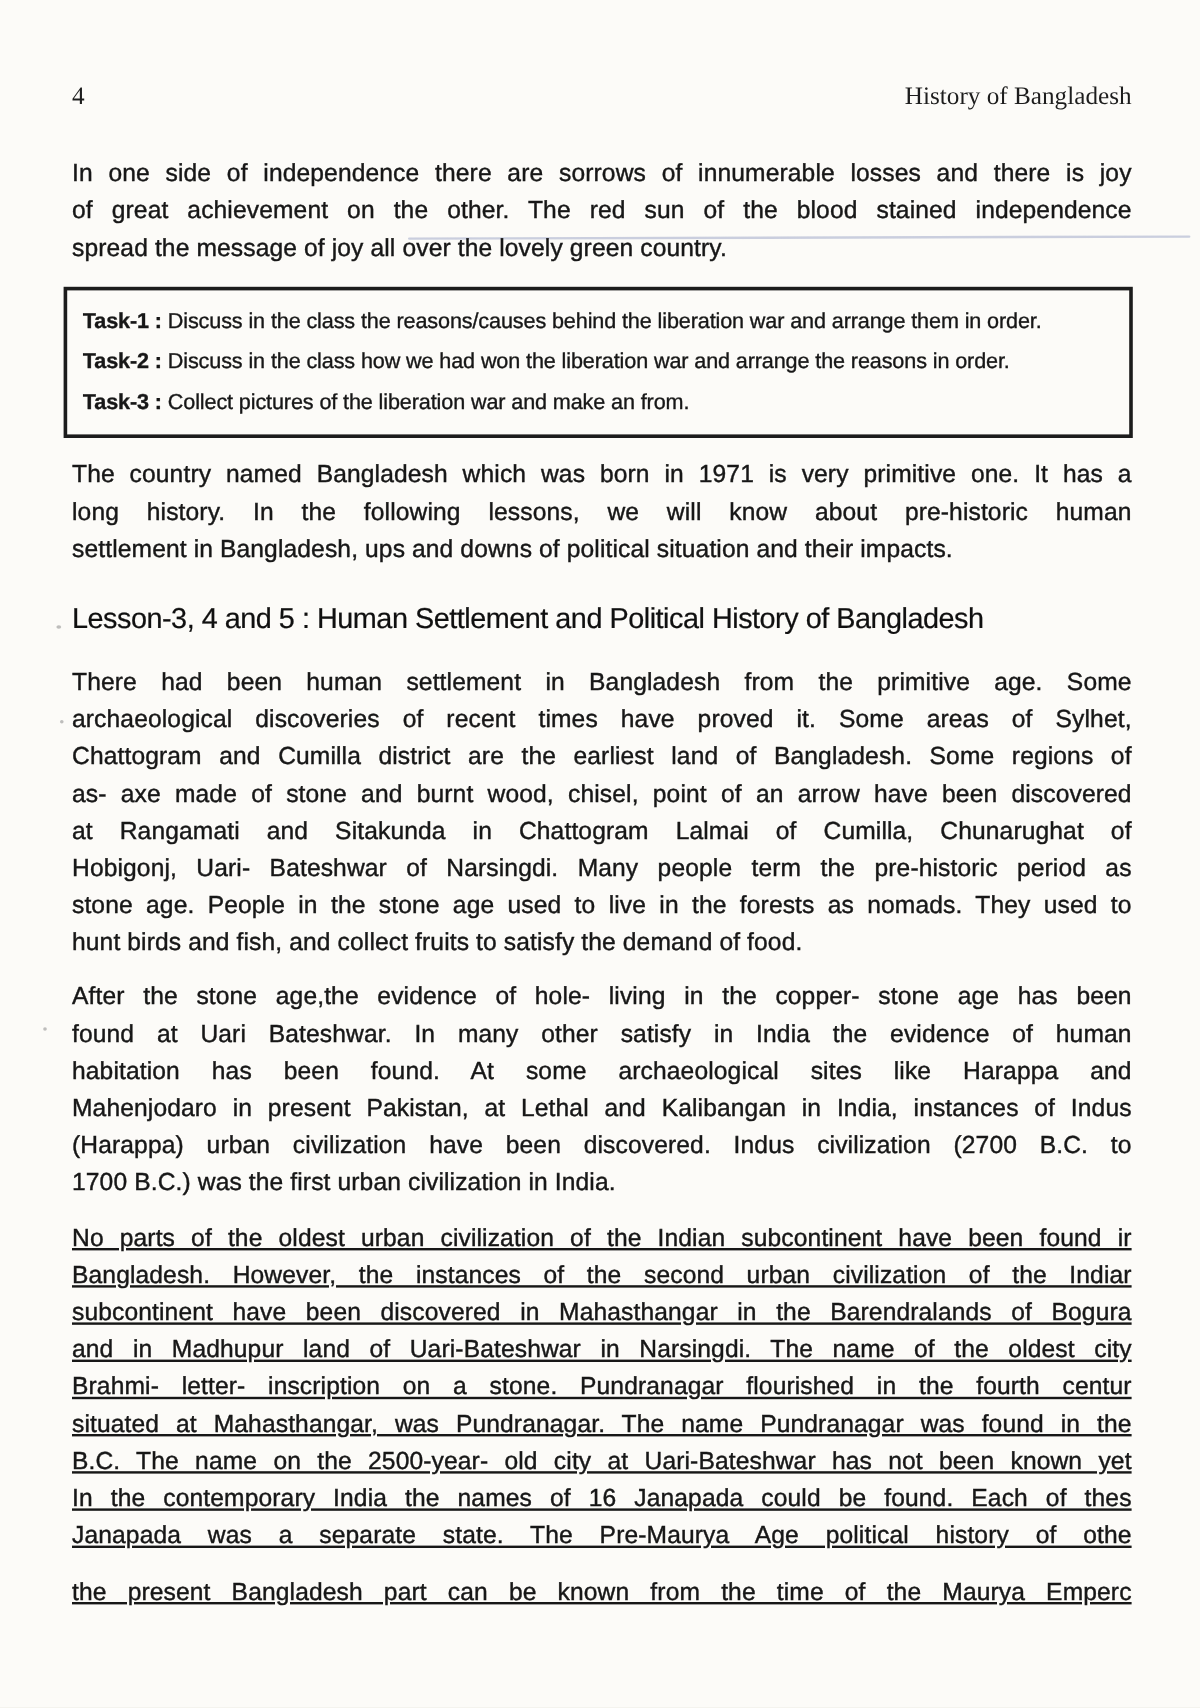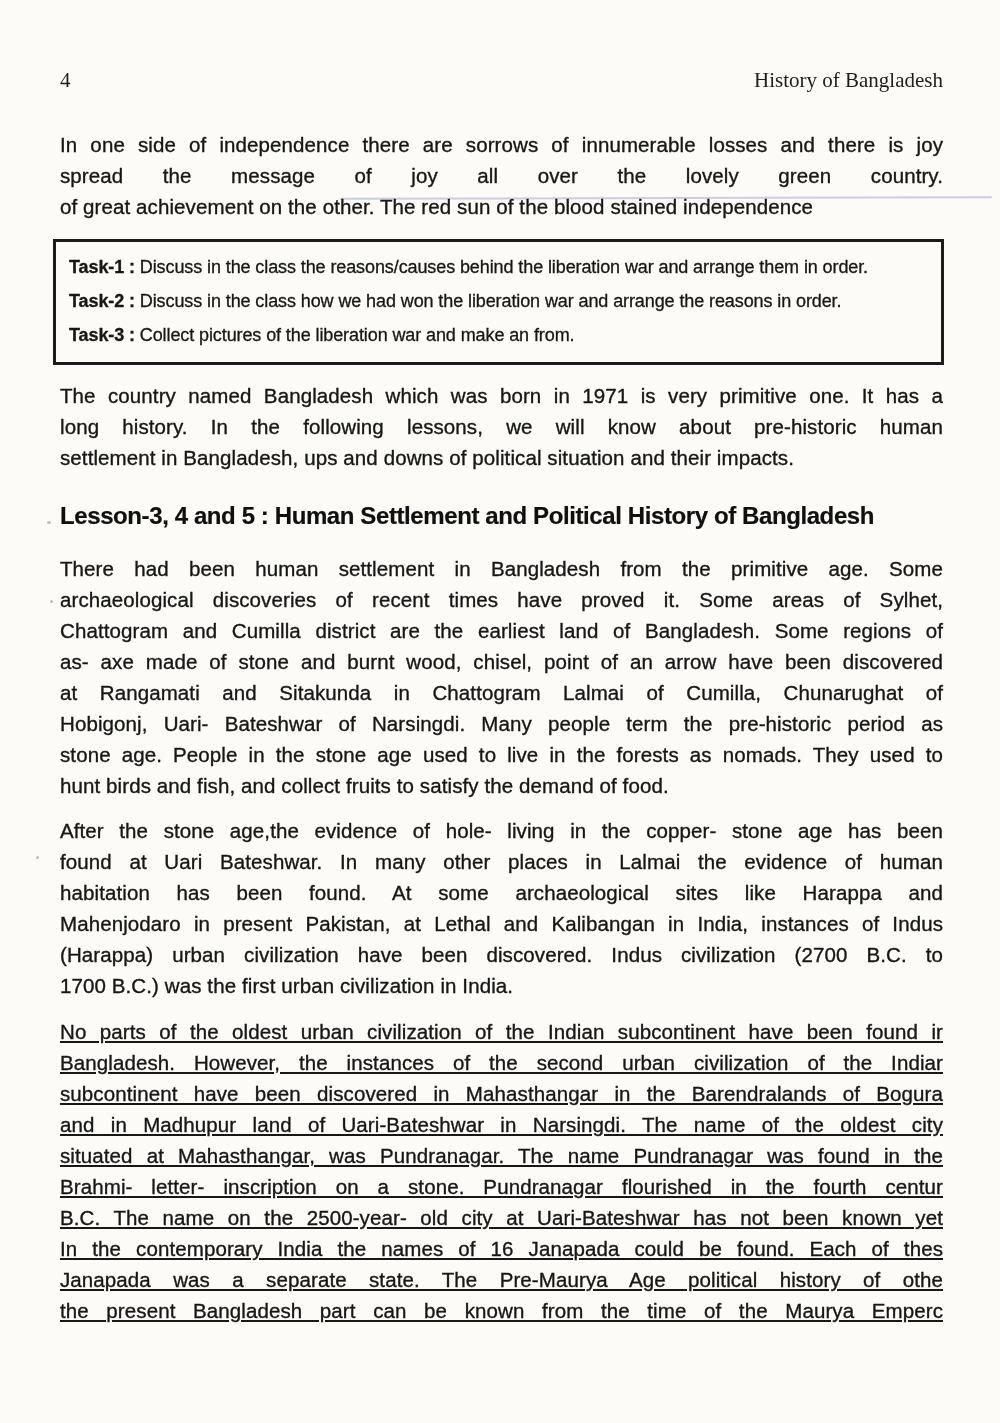--- a/index.html
+++ b/index.html
@@ -16,38 +16,38 @@
     padding-top:68px;
     font-family:"Liberation Serif",serif;
     font-size:21px;color:#1d1d1d;
   }
   .para{
     font-size:20.5px;line-height:31px;letter-spacing:0.1px;
     -webkit-text-stroke:0.35px;
   }
   .para .ln{text-align:justify;text-align-last:justify;white-space:normal;}
   .para .ln:last-child{text-align-last:left;}
-  .para.continued .ln:last-child{text-align-last:justify;}
+  .para.continued .ln:last-child{text-align-last:justify;margin-top:16px;}
   .para-intro{margin-top:36px;}
   .task-box{
     margin-top:17px;margin-left:-7px;margin-right:-1px;
     border:3px solid #1c1c1c;
     padding:8px 6px 10px 13px;
     background:#fcfbf8;
   }
   .task{
     font-size:18px;line-height:34px;letter-spacing:-0.1px;
     white-space:nowrap;overflow:hidden;
     -webkit-text-stroke:0.3px;
   }
   .task-label{font-weight:700;}
   .para-1971{margin-top:15px;}
   .lesson-heading{
     margin-top:26px;
-    font-size:24px;font-weight:700;letter-spacing:-0.4px;
+    font-size:24px;font-weight:400;letter-spacing:-0.4px;
     line-height:34px;white-space:nowrap;color:#101010;
     -webkit-text-stroke:0.2px;
   }
   .para-settlement{margin-top:14px;}
   .para-stone{margin-top:14px;}
   .para-urban{margin-top:15px;text-decoration:underline;}
   .pen-line{
     position:absolute;left:340px;top:197px;width:652px;height:2px;
     background:#a9b1cd;opacity:0.6;transform:rotate(-0.15deg);
     border-radius:1px;
@@ -69,22 +69,22 @@
 
   <div class="content">
 
     <header class="page-header">
       <span>4</span>
       <span>History of Bangladesh</span>
     </header>
 
     <div class="para para-intro">
         <div class="ln">In one side of independence there are sorrows of innumerable losses and there is joy</div>
+        <div class="ln">of great achievement on the other. The red sun of the blood stained independence</div>
         <div class="ln">spread the message of joy all over the lovely green country.</div>
-        <div class="ln">of great achievement on the other. The red sun of the blood stained independence</div>
       </div>
 
     <div class="task-box">
       <div class="task">
         <span class="task-label">Task-1 :</span>
         <span>Discuss in the class the reasons/causes behind the liberation war and arrange them in order.</span>
       </div>
       <div class="task">
         <span class="task-label">Task-2 :</span>
         <span>Discuss in the class how we had won the liberation war and arrange the reasons in order.</span>
@@ -109,34 +109,34 @@
         <div class="ln">Chattogram and Cumilla district are the earliest land of Bangladesh. Some regions of</div>
         <div class="ln">as- axe made of stone and burnt wood, chisel, point of an arrow have been discovered</div>
         <div class="ln">at Rangamati and Sitakunda in Chattogram Lalmai of Cumilla, Chunarughat of</div>
         <div class="ln">Hobigonj, Uari- Bateshwar of Narsingdi. Many people term the pre-historic period as</div>
         <div class="ln">stone age. People in the stone age used to live in the forests as nomads. They used to</div>
         <div class="ln">hunt birds and fish, and collect fruits to satisfy the demand of food.</div>
       </div>
 
     <div class="para para-stone">
         <div class="ln">After the stone age,the evidence of hole- living in the copper- stone age has been</div>
-        <div class="ln">found at Uari Bateshwar. In many other places in Lalmai the evidence of human</div>
+        <div class="ln">found at Uari Bateshwar. In many other satisfy in India the evidence of human</div>
         <div class="ln">habitation has been found. At some archaeological sites like Harappa and</div>
         <div class="ln">Mahenjodaro in present Pakistan, at Lethal and Kalibangan in India, instances of Indus</div>
         <div class="ln">(Harappa) urban civilization have been discovered. Indus civilization (2700 B.C. to</div>
         <div class="ln">1700 B.C.) was the first urban civilization in India.</div>
       </div>
 
     <div class="para para-urban continued">
         <div class="ln">No parts of the oldest urban civilization of the Indian subcontinent have been found ir</div>
         <div class="ln">Bangladesh. However, the instances of the second urban civilization of the Indiar</div>
         <div class="ln">subcontinent have been discovered in Mahasthangar in the Barendralands of Bogura</div>
         <div class="ln">and in Madhupur land of Uari-Bateshwar in Narsingdi. The name of the oldest city</div>
+        <div class="ln">Brahmi- letter- inscription on a stone. Pundranagar flourished in the fourth centur</div>
         <div class="ln">situated at Mahasthangar, was Pundranagar. The name Pundranagar was found in the</div>
-        <div class="ln">Brahmi- letter- inscription on a stone. Pundranagar flourished in the fourth centur</div>
         <div class="ln">B.C. The name on the 2500-year- old city at Uari-Bateshwar has not been known yet</div>
         <div class="ln">In the contemporary India the names of 16 Janapada could be found. Each of thes</div>
         <div class="ln">Janapada was a separate state. The Pre-Maurya Age political history of othe</div>
         <div class="ln">the present Bangladesh part can be known from the time of the Maurya Emperc</div>
       </div>
 
   </div>
 </div>
 
 </body></html>

